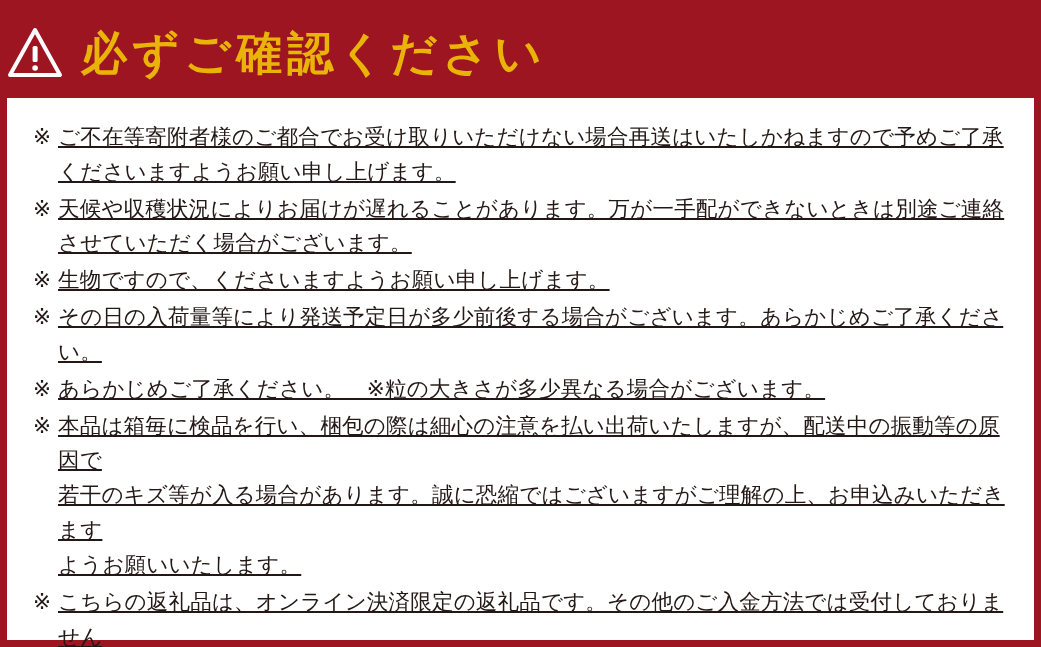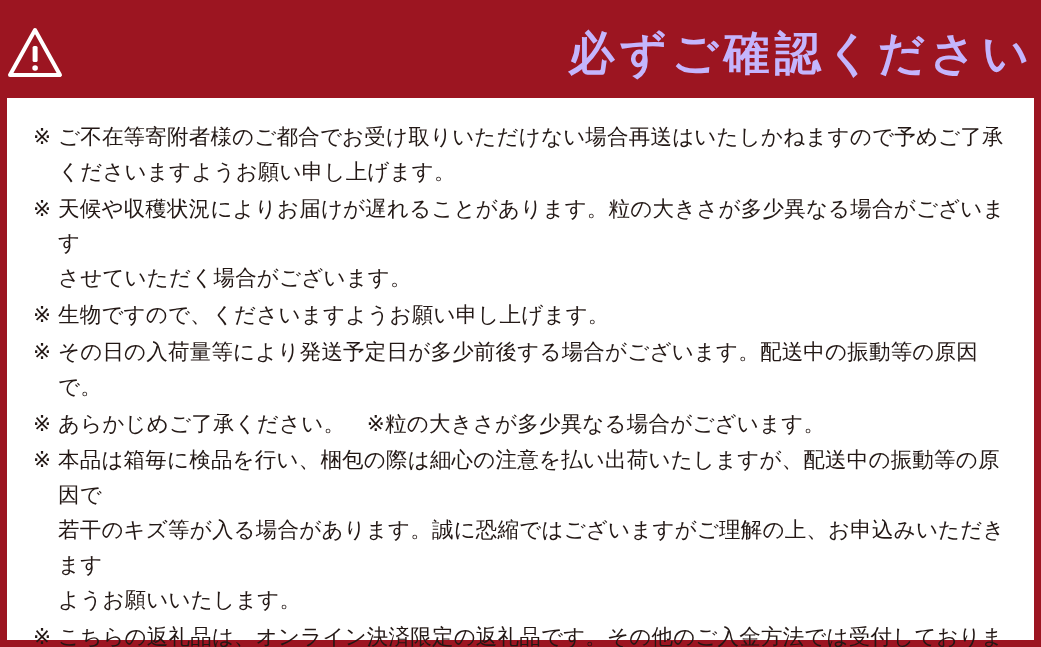--- a/index.html
+++ b/index.html
@@ -17,26 +17,26 @@
     box-sizing: border-box;
     width: 1041px;
     height: 647px;
     border: 7px solid #9c1521;
     background: #ffffff;
     display: flex;
     flex-direction: column;
   }
   .notice-header {
     background: #9c1521;
-    color: #c4b5fd;
+    color: #eab308;
     height: 91px;
     flex: 0 0 91px;
     display: flex;
     align-items: center;
-    justify-content: space-between;
+    justify-content: flex-start;
     gap: 18px;
   }
   .warning-icon {
     display: block;
     width: 56px;
     height: 52px;
     flex: 0 0 56px;
   }
   .notice-header-title {
     font-size: 46px;
@@ -61,20 +61,21 @@
     margin-bottom: 2px;
     letter-spacing: 0.2px;
   }
   .notice-mark {
     flex: 0 0 auto;
     width: 25px;
   }
   .notice-text {
     flex: 1 1 auto;
     white-space: pre-wrap;
+    text-decoration: underline;
   }
 </style>
 </head>
 <body>
 
 <div class="notice-card">
 
   <div class="notice-header">
     <span class="warning-icon-wrap">
       <svg class="warning-icon" viewBox="0 0 56 52" aria-hidden="true">
@@ -89,32 +90,32 @@
   <div class="notice-body">
 
     <div class="notice-item">
       <span class="notice-mark">※</span>
       <span class="notice-text">ご不在等寄附者様のご都合でお受け取りいただけない場合再送はいたしかねますので予めご了承
 くださいますようお願い申し上げます。</span>
     </div>
 
     <div class="notice-item">
       <span class="notice-mark">※</span>
-      <span class="notice-text">天候や収穫状況によりお届けが遅れることがあります。粒の大きさが多少異なる場合がございます
+      <span class="notice-text">天候や収穫状況によりお届けが遅れることがあります。万が一手配ができないときは別途ご連絡
 させていただく場合がございます。</span>
     </div>
 
     <div class="notice-item">
       <span class="notice-mark">※</span>
       <span class="notice-text">生物ですので、くださいますようお願い申し上げます。</span>
     </div>
 
     <div class="notice-item">
       <span class="notice-mark">※</span>
-      <span class="notice-text">その日の入荷量等により発送予定日が多少前後する場合がございます。配送中の振動等の原因で。</span>
+      <span class="notice-text">その日の入荷量等により発送予定日が多少前後する場合がございます。あらかじめご了承ください。</span>
     </div>
 
     <div class="notice-item">
       <span class="notice-mark">※</span>
       <span class="notice-text">あらかじめご了承ください。　※粒の大きさが多少異なる場合がございます。</span>
     </div>
 
     <div class="notice-item">
       <span class="notice-mark">※</span>
       <span class="notice-text">本品は箱毎に検品を行い、梱包の際は細心の注意を払い出荷いたしますが、配送中の振動等の原因で

